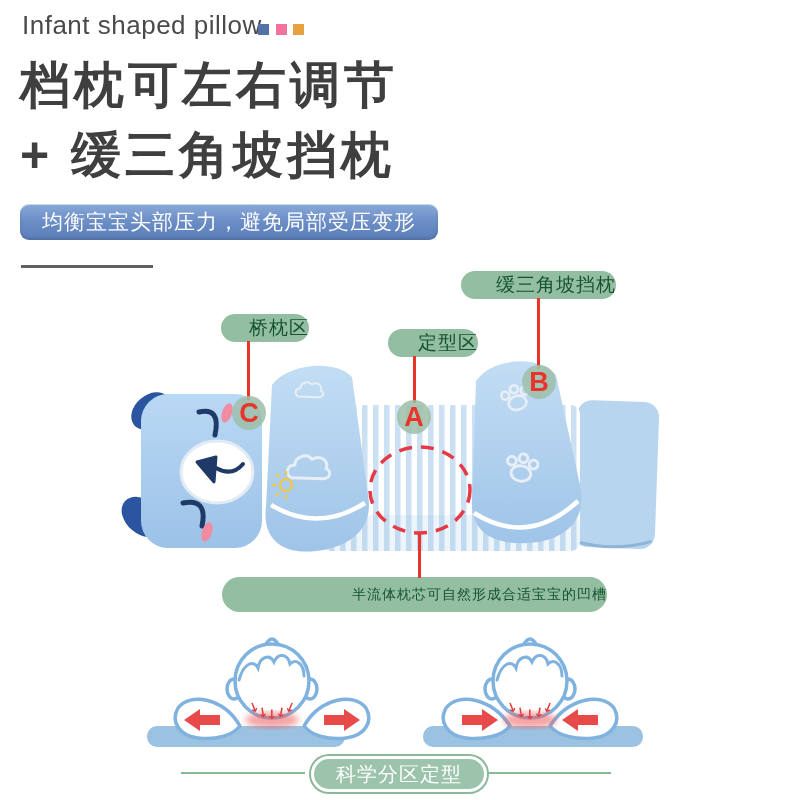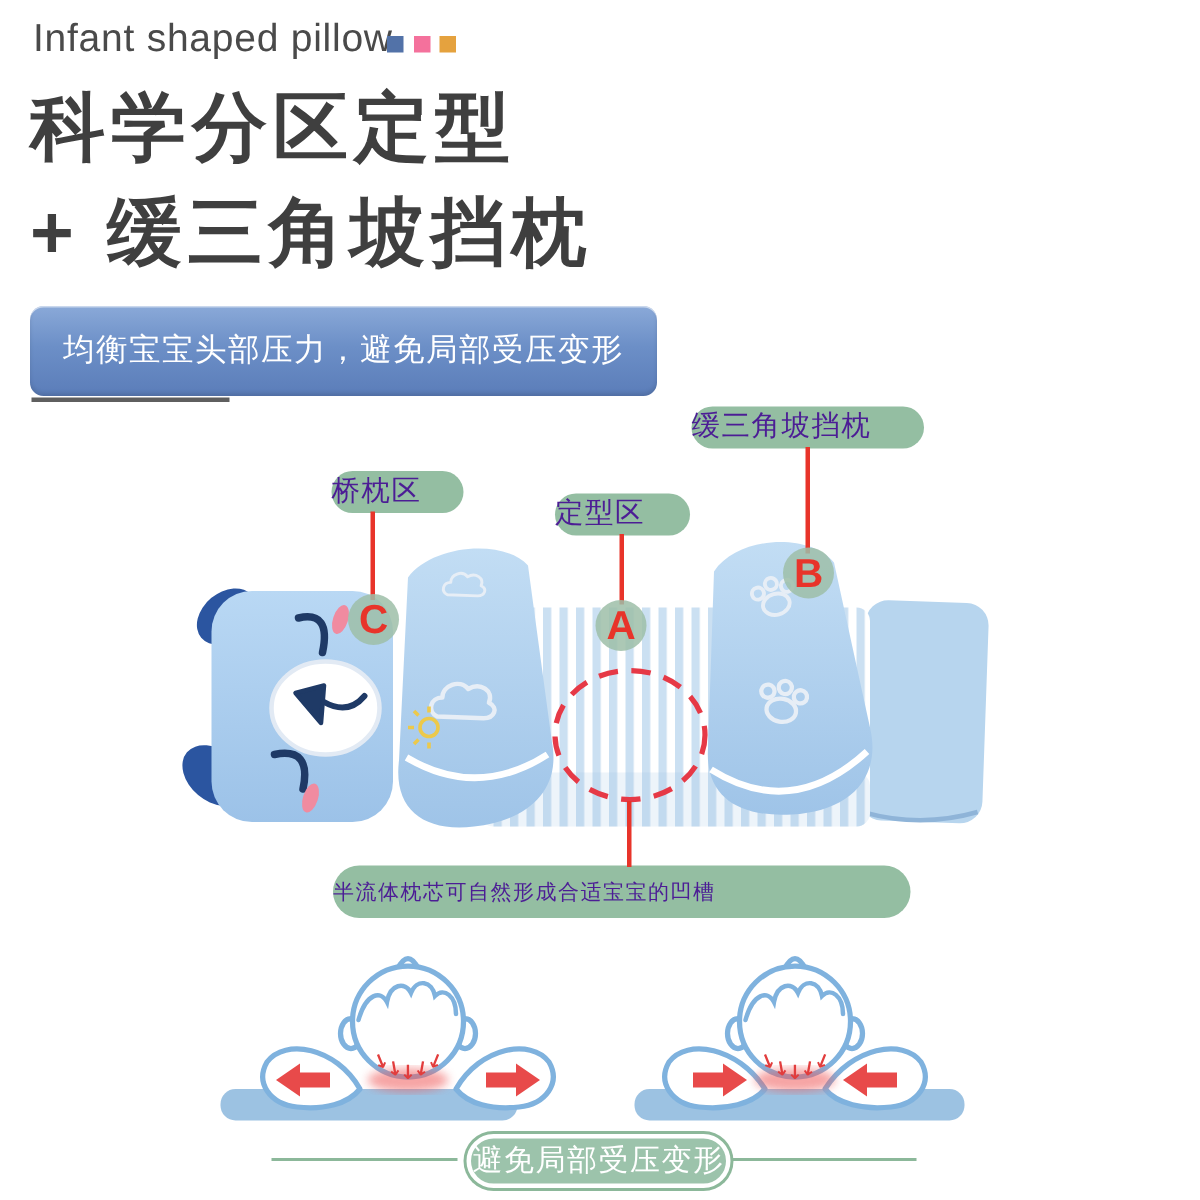--- a/index.html
+++ b/index.html
@@ -8,31 +8,31 @@
 
   
   .subtitle{position:absolute;left:22px;top:10px;font-size:26px;color:#4a4a4a;letter-spacing:.5px;}
   .sq{position:absolute;top:24px;width:11px;height:11px;}
   .sq-blue{left:258px;background:#5272a8;}
   .sq-pink{left:276px;background:#f4719c;}
   .sq-amber{left:293px;background:#e5a23e;}
   .title{position:absolute;left:20px;font-size:50px;font-weight:700;color:#3f3f3f;letter-spacing:4px;}
   .title1{top:52px;}
   .title2{top:122px;}
-  .badge{position:absolute;left:20px;top:204px;height:36px;line-height:36px;padding:12px 22px;
+  .badge{position:absolute;left:20px;top:204px;height:36px;line-height:36px;padding:0 22px;
          border-radius:9px;color:#ffffff;font-size:21px;letter-spacing:1px;
          background:linear-gradient(180deg,#8aa9d8 0%,#6c8fc7 45%,#5b7db9 100%);
          box-shadow:inset 0 1px 0 rgba(255,255,255,.55), inset 0 -2px 3px rgba(0,0,0,.12);}
   .rule{position:absolute;left:21px;top:265px;width:132px;height:3px;background:#5f5f5f;}
 
   
-  .pill{position:absolute;background:#94bea2;color:#4c1d95;text-align:left;
+  .pill{position:absolute;background:#94bea2;color:#14532d;text-align:right;
         border-radius:15px;font-size:19px;letter-spacing:1px;}
   .pill-bridge{left:221px;top:314px;width:88px;height:28px;line-height:28px;}
-  .pill-shaping{left:370px;top:329px;width:90px;height:28px;line-height:28px;}
+  .pill-shaping{left:388px;top:329px;width:90px;height:28px;line-height:28px;}
   .pill-slope{left:461px;top:271px;width:155px;height:28px;line-height:28px;}
   .pill-core{left:222px;top:577px;width:385px;height:35px;line-height:35px;font-size:14px;border-radius:18px;}
 
   
   .vline{position:absolute;width:3px;background:#e8342a;}
   .line-c{left:247px;top:341px;height:59px;}
   .line-a{left:413px;top:356px;height:47px;}
   .line-b{left:537px;top:298px;height:71px;}
   .line-core{left:418px;top:534px;height:44px;}
 
@@ -58,21 +58,21 @@
 </style>
 </head>
 <body>
 
 <div id="stage">
 
   <div class="subtitle">Infant shaped pillow</div>
   <span class="sq sq-blue"></span>
   <span class="sq sq-pink"></span>
   <span class="sq sq-amber"></span>
-  <div class="title title1">科学分区定型</div>
+  <div class="title title1">档枕可左右调节</div>
   <div class="title title2">+ 缓三角坡挡枕</div>
   <div class="badge">均衡宝宝头部压力，避免局部受压变形</div>
   <div class="rule"></div>
 
   <svg class="svg-product" width="560" height="205" viewBox="0 0 560 205">
     <defs>
       <linearGradient id="gBol" x1="0" y1="0" x2="0" y2="1">
         <stop offset="0" stop-color="#c2ddf4"></stop>
           <stop offset="1" stop-color="#9fc4e8"></stop>
       </linearGradient>
@@ -193,15 +193,15 @@
       <polygon points="64,83 84,83 84,77 100,88 84,99 84,93 64,93" fill="#e84a4a"></polygon>
       <polygon points="200,83 180,83 180,77 164,88 180,99 180,93 200,93" fill="#e84a4a"></polygon>
       <use href="#babyhead"></use>
       <ellipse cx="132" cy="88" rx="27" ry="8" fill="#ef5a5a" opacity=".55" filter="url(#blurG)"></ellipse>
       <use href="#downArrows"></use>
     </g>
   </svg>
 
   <div class="hline hline-left"></div>
   <div class="hline hline-right"></div>
-  <div class="pill-adjust">避免局部受压变形</div>
+  <div class="pill-adjust">科学分区定型</div>
 
 </div>
 
 </body></html>

